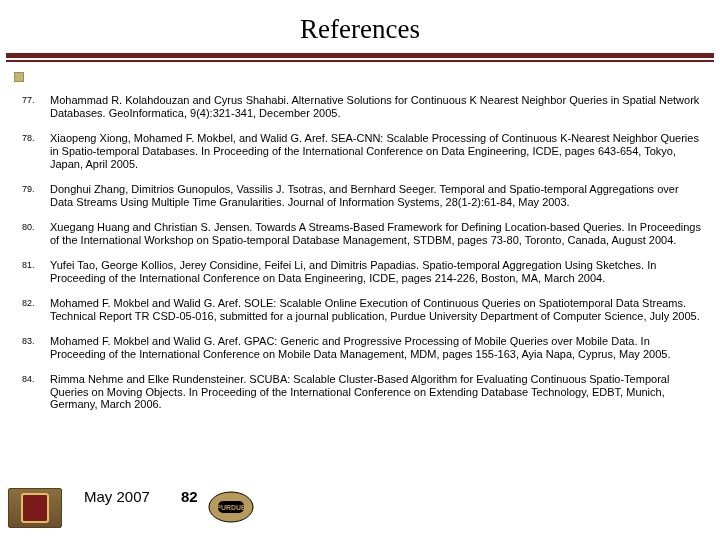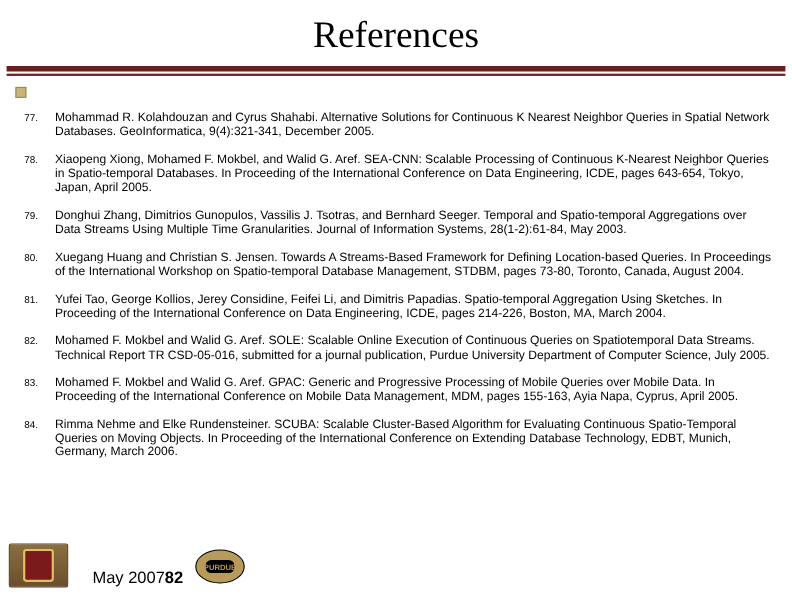--- a/index.html
+++ b/index.html
@@ -13,21 +13,21 @@
     overflow: hidden;
   }
   .slide {
     width: 100%;
     height: 100%;
     position: relative;
   }
   .title {
     text-align: center;
     font-family: "Times New Roman", Times, serif;
-    font-size: 34px;
+    font-size: 27px;
     font-weight: 400;
     padding-top: 14px;
     padding-bottom: 8px;
   }
   .divider {
     margin: 0 6px;
   }
   .divider .line1 {
     height: 5px;
     background: #6a1e1e;
@@ -79,21 +79,21 @@
     flex: 1;
     padding-right: 8px;
   }
   .footer {
     position: absolute;
     bottom: 6px;
     left: 0;
     width: 100%;
     height: 46px;
     display: flex;
-    align-items: flex-end;
+    align-items: flex-start;
     font-size: 15px;
   }
   .logo-left {
     width: 54px;
     height: 40px;
     margin-left: 8px;
     background: linear-gradient(#8b6f3e, #6b4f2e);
     border: 1px solid #5a3e20;
     border-radius: 2px;
     display: flex;
@@ -114,20 +114,21 @@
   }
   .footer-center {
     flex: 1;
     text-align: center;
     padding-left: 40px;
   }
   .footer-page {
     font-weight: bold;
     margin-right: 8px;
     flex-shrink: 0;
+    margin-left: 31px;
   }
   .logo-right {
     width: 50px;
     height: 38px;
     margin-right: 8px;
     flex-shrink: 0;
     position: relative;
   }
   .logo-right svg { display: block; }
 </style>
@@ -168,21 +169,21 @@
         <div class="ref-item">
           <div class="ref-num">81.</div>
           <div class="ref-text">Yufei Tao, George Kollios, Jerey Considine, Feifei Li, and Dimitris Papadias. Spatio-temporal Aggregation Using Sketches. In Proceeding of the International Conference on Data Engineering, ICDE, pages 214-226, Boston, MA, March 2004.</div>
         </div>
         <div class="ref-item">
           <div class="ref-num">82.</div>
           <div class="ref-text">Mohamed F. Mokbel and Walid G. Aref. SOLE: Scalable Online Execution of Continuous Queries on Spatiotemporal Data Streams. Technical Report TR CSD-05-016, submitted for a journal publication, Purdue University Department of Computer Science, July 2005.</div>
         </div>
         <div class="ref-item">
           <div class="ref-num">83.</div>
-          <div class="ref-text">Mohamed F. Mokbel and Walid G. Aref. GPAC: Generic and Progressive Processing of Mobile Queries over Mobile Data. In Proceeding of the International Conference on Mobile Data Management, MDM, pages 155-163, Ayia Napa, Cyprus, April 2005.</div>
+          <div class="ref-text">Mohamed F. Mokbel and Walid G. Aref. GPAC: Generic and Progressive Processing of Mobile Queries over Mobile Data. In Proceeding of the International Conference on Mobile Data Management, MDM, pages 155-163, Ayia Napa, Cyprus, May 2005.</div>
         </div>
         <div class="ref-item">
           <div class="ref-num">84.</div>
           <div class="ref-text">Rimma Nehme and Elke Rundensteiner. SCUBA: Scalable Cluster-Based Algorithm for Evaluating Continuous Spatio-Temporal Queries on Moving Objects. In Proceeding of the International Conference on Extending Database Technology, EDBT, Munich, Germany, March 2006.</div>
         </div>
       </div>
   </div>
 
   <div class="footer">
     <div class="logo-left">

